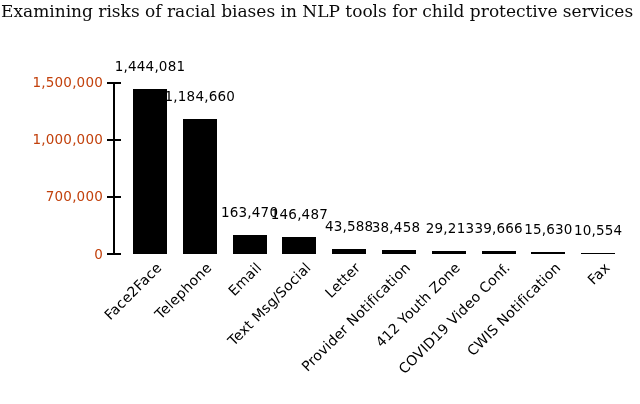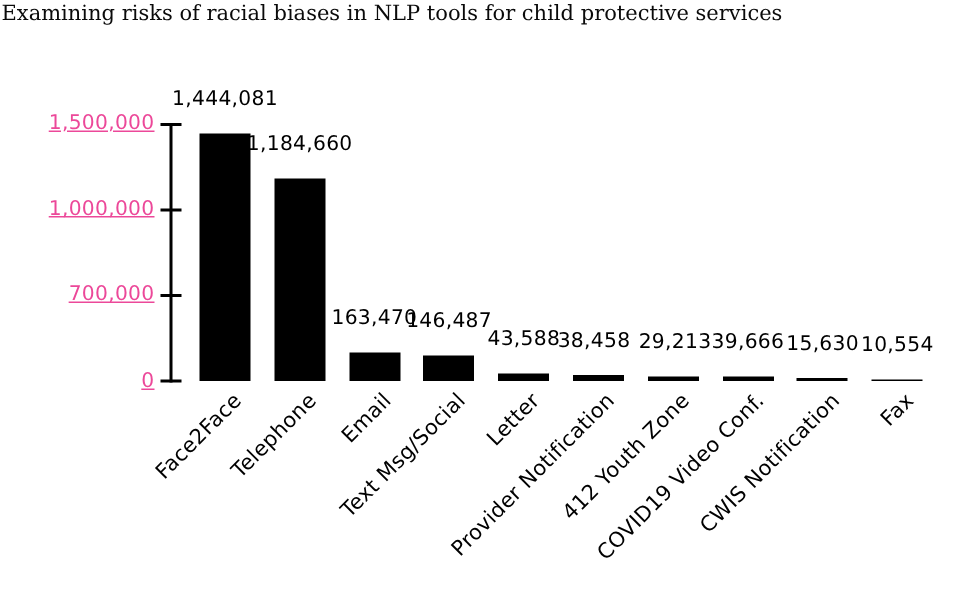--- a/index.html
+++ b/index.html
@@ -10,43 +10,42 @@
     background: #ffffff;
     overflow: hidden;
     font-family: "DejaVu Sans", sans-serif;
     color: #000000;
   }
   .paper-header {
     position: absolute;
     left: 1px;
     top: 1px;
     font-family: "DejaVu Serif", serif;
-    font-size: 14px;
+    font-size: 17px;
     letter-spacing: 0px;
     color: #0a0a0a;
     white-space: nowrap;
   }
   .y-axis-line {
     position: absolute;
     background: #000000;
   }
   .y-tick-mark {
     position: absolute;
     background: #000000;
   }
   .y-tick-label {
     position: absolute;
     width: 92px;
     text-align: right;
     font-size: 13.5px;
     letter-spacing: 0.2px;
     line-height: 17px;
-    color: #ec4899;
+    color: #c2410c;
     white-space: nowrap;
-    text-decoration: underline;
   }
   .bar {
     position: absolute;
     background: #000000;
   }
   .bar-value-label {
     position: absolute;
     width: 120px;
     text-align: center;
     font-size: 13.5px;

